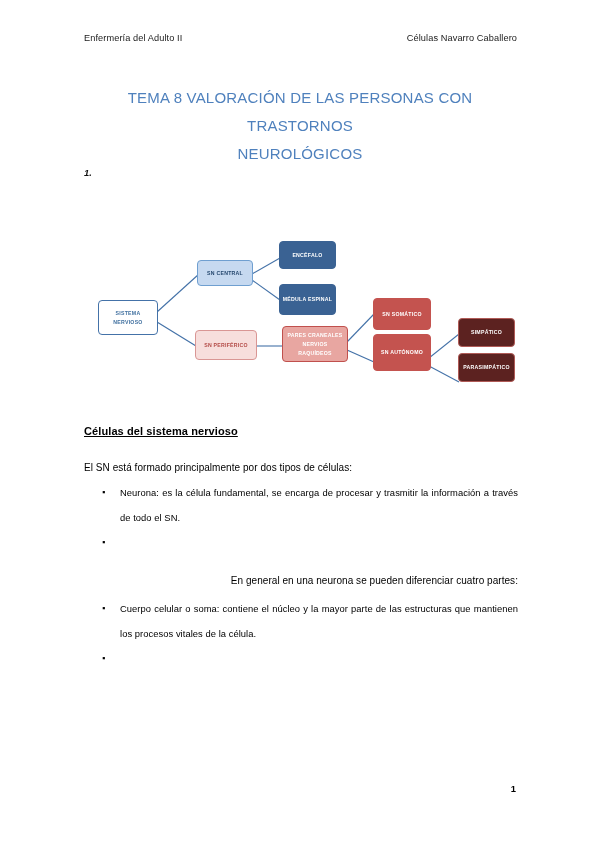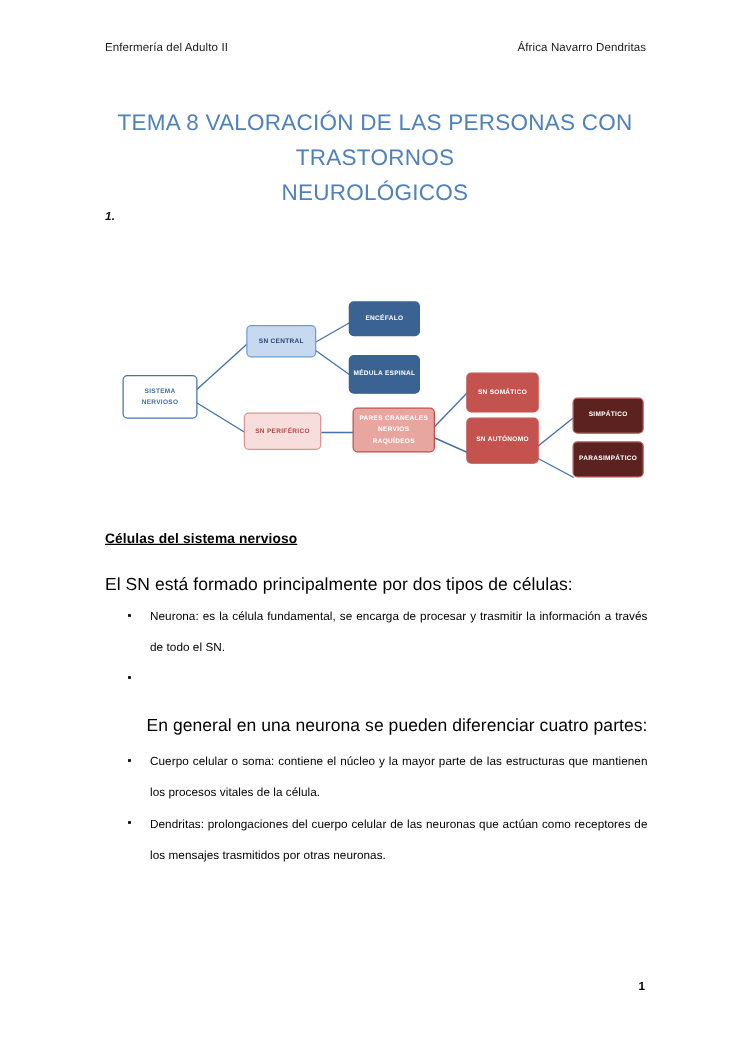--- a/index.html
+++ b/index.html
@@ -28,21 +28,21 @@
     font-size: 9.2px;
     letter-spacing: 0.1px;
     color: #1a1a1a;
   }
   .doc-title {
     position: absolute;
     top: 84px;
     left: 84px;
     width: 432px;
     text-align: center;
-    font-size: 18px;
+    font-size: 15px;
     line-height: 28px;
     color: #4f81bd;
     letter-spacing: 0.2px;
   }
   .section-heading {
     position: absolute;
     top: 168px;
     left: 84px;
     font-size: 9.3px;
     font-weight: bold;
@@ -118,21 +118,21 @@
     left: 84px;
     font-size: 11px;
     font-weight: bold;
     text-decoration: underline;
     letter-spacing: 0.1px;
   }
   .para {
     position: absolute;
     left: 84px;
     width: 434px;
-    font-size: 14px;
+    font-size: 10px;
     line-height: 25px;
     letter-spacing: 0.05px;
   }
   .bullets {
     position: absolute;
     left: 84px;
     width: 434px;
   }
   .bullet {
     position: relative;
@@ -160,21 +160,21 @@
     font-weight: bold;
   }
 </style>
 </head>
 <body>
 
 <div id="page">
 
   <div class="doc-header">
     <span>Enfermería del Adulto II</span>
-    <span>África Navarro Dendritas</span>
+    <span>Células Navarro Caballero</span>
   </div>
 
   <div class="doc-title">
     <span>TEMA 8 VALORACIÓN DE LAS PERSONAS CON TRASTORNOS</span>
     <br>
     <span>NEUROLÓGICOS</span>
   </div>
 
   <div class="section-heading">
     <span class="num">1.</span>
@@ -252,19 +252,18 @@
 
   <div class="para" style="top:568px;text-align:right;">En general en una neurona se pueden diferenciar cuatro partes:</div>
 
   <div class="bullets" style="top:596px;">
     <div class="bullet">
       <span class="dot">▪</span>
       <span>Cuerpo celular o soma: contiene el núcleo y la mayor parte de las estructuras que mantienen los procesos vitales de la célula.</span>
     </div>
     <div class="bullet">
       <span class="dot">▪</span>
-      <span>Dendritas: prolongaciones del cuerpo celular de las neuronas que actúan como receptores de los mensajes trasmitidos por otras neuronas.</span>
     </div>
   </div>
 
   <div class="page-num">1</div>
 
 </div>
 
 </body></html>

